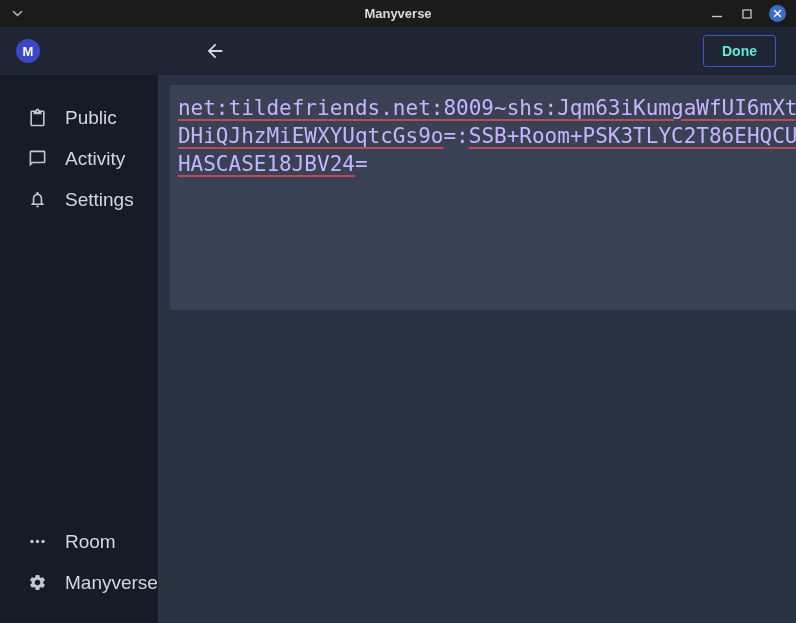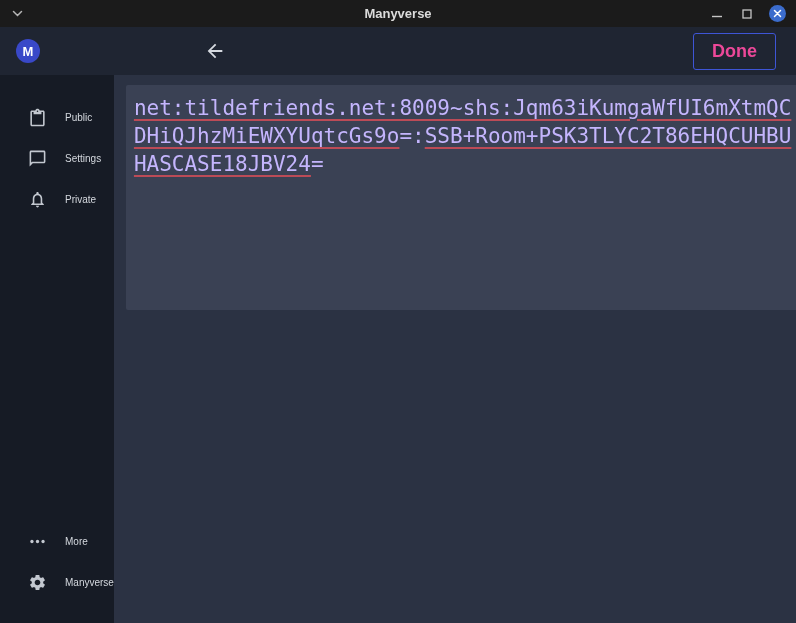--- a/index.html
+++ b/index.html
@@ -13,27 +13,27 @@
   .tb-title { position:absolute; left:0; right:0; text-align:center; color:#dcdcdc; font-size:13px; font-weight:bold; pointer-events:none; }
   .tb-chevron { margin-left:12px; display:flex; align-items:center; z-index:1; cursor:pointer; }
   .window-controls { margin-left:auto; display:flex; align-items:center; gap:14px; padding-right:10px; z-index:1; }
   .wc-btn { width:16px; height:16px; display:flex; align-items:center; justify-content:center; cursor:pointer; }
   .wc-close { width:17px; height:17px; border-radius:50%; background:#3b6ccc; display:flex; align-items:center; justify-content:center; cursor:pointer; }
 
   
   .header { flex:0 0 48px; background:#1f2532; display:flex; align-items:center; }
   .logo { width:24px; height:24px; border-radius:50%; background:#3948c8; color:#ffffff; font-weight:bold; font-size:13px; display:flex; align-items:center; justify-content:center; margin-left:16px; }
   .back-btn { margin-left:160px; background:none; border:none; color:#d6dae0; display:flex; align-items:center; cursor:pointer; padding:4px; }
-  .done-btn { margin-left:auto; margin-right:20px; background:transparent; border:1px solid #3e55d6; color:#ec4899; border-radius:3px; padding:7px 18px; font-size:18px; font-weight:bold; font-family:"Liberation Sans",sans-serif; cursor:pointer; }
+  .done-btn { margin-left:auto; margin-right:20px; background:transparent; border:1px solid #3e55d6; color:#5eead4; border-radius:3px; padding:7px 18px; font-size:14px; font-weight:bold; font-family:"Liberation Sans",sans-serif; cursor:pointer; }
 
   
   .body-row { flex:1; display:flex; min-height:0; }
 
   .sidebar { width:184px; background:#161b25; display:flex; flex-direction:column; padding-top:22px; }
-  .side-item { height:41px; display:flex; align-items:center; padding-left:27px; gap:18px; color:#d4d8de; font-size:10px; cursor:pointer; }
+  .side-item { height:41px; display:flex; align-items:center; padding-left:27px; gap:18px; color:#d4d8de; font-size:19px; cursor:pointer; }
   .side-item .icon { width:20px; height:20px; display:flex; align-items:center; justify-content:center; color:#c3c8d0; }
   .side-item.active, .side-item.active .icon { color:#6b7ae4; }
   .sidebar-bottom { margin-top:auto; padding-bottom:20px; }
 
   .main { flex:1; background:#2b3243; padding:10px 20px 0 12px; }
   .editor { background:#3a4154; border-radius:2px; height:225px; padding:9px 8px; cursor:text; }
   .editor-text { font-family:"DejaVu Sans Mono", monospace; font-size:21px; line-height:28px; color:#c4b5fd; width:52.3ch; word-break:break-all; }
   .u { text-decoration:underline; text-decoration-color:#bc4b57; text-decoration-thickness:2px; text-underline-offset:4px; }
 
   svg { display:block; }
@@ -93,43 +93,43 @@
         </span>
         <span>Public</span>
       </div>
 
       <div class="side-item">
         <span class="icon">
           <svg width="19" height="19" viewBox="0 0 24 24" fill="currentColor">
               <path d="M20 2H4c-1.1 0-2 .9-2 2v18l4-4h14c1.1 0 2-.9 2-2V4c0-1.1-.9-2-2-2zm0 14H5.17L4 17.17V4h16v12z"></path>
             </svg>
         </span>
-        <span>Settings</span>
+        <span>Activity</span>
       </div>
 
       <div class="side-item">
         <span class="icon">
           <svg width="19" height="19" viewBox="0 0 24 24" fill="currentColor">
               <path d="M12 22c1.1 0 2-.9 2-2h-4c0 1.1.9 2 2 2zm6-6v-5c0-3.07-1.64-5.64-4.5-6.32V4c0-.83-.67-1.5-1.5-1.5s-1.5.67-1.5 1.5v.68C7.63 5.36 6 7.92 6 11v5l-2 2v1h16v-1l-2-2zm-2 1H8v-6c0-2.48 1.51-4.5 4-4.5s4 2.02 4 4.5v6z"></path>
             </svg>
         </span>
-        <span>Private</span>
+        <span>Settings</span>
       </div>
 
 
       <div class="sidebar-bottom">
         <div class="side-item">
           <span class="icon">
             <svg width="19" height="19" viewBox="0 0 24 24" fill="currentColor">
                 <circle cx="5" cy="12" r="2.1"></circle>
                 <circle cx="12" cy="12" r="2.1"></circle>
                 <circle cx="19" cy="12" r="2.1"></circle>
               </svg>
           </span>
-          <span>More</span>
+          <span>Room</span>
         </div>
 
         <div class="side-item">
           <span class="icon">
             <svg width="19" height="19" viewBox="0 0 24 24" fill="currentColor">
                 <path d="M19.14 12.94c.04-.3.06-.61.06-.94 0-.32-.02-.64-.07-.94l2.03-1.58c.18-.14.23-.41.12-.61l-1.92-3.32c-.12-.22-.37-.29-.59-.22l-2.39.96c-.5-.38-1.03-.7-1.62-.94l-.36-2.54c-.04-.24-.24-.41-.48-.41h-3.84c-.24 0-.43.17-.47.41l-.36 2.54c-.59.24-1.13.57-1.62.94l-2.39-.96c-.22-.08-.47 0-.59.22L2.74 8.87c-.12.21-.08.47.12.61l2.03 1.58c-.05.3-.09.63-.09.94s.02.64.07.94l-2.03 1.58c-.18.14-.23.41-.12.61l1.92 3.32c.12.22.37.29.59.22l2.39-.96c.5.38 1.03.7 1.62.94l.36 2.54c.05.24.24.41.48.41h3.84c.24 0 .44-.17.47-.41l.36-2.54c.59-.24 1.13-.56 1.62-.94l2.39.96c.22.08.47 0 .59-.22l1.92-3.32c.12-.22.07-.47-.12-.61l-2.01-1.58zM12 15.6c-1.98 0-3.6-1.62-3.6-3.6s1.62-3.6 3.6-3.6 3.6 1.62 3.6 3.6-1.62 3.6-3.6 3.6z"></path>
               </svg>
           </span>
           <span>Manyverse</span>
         </div>

